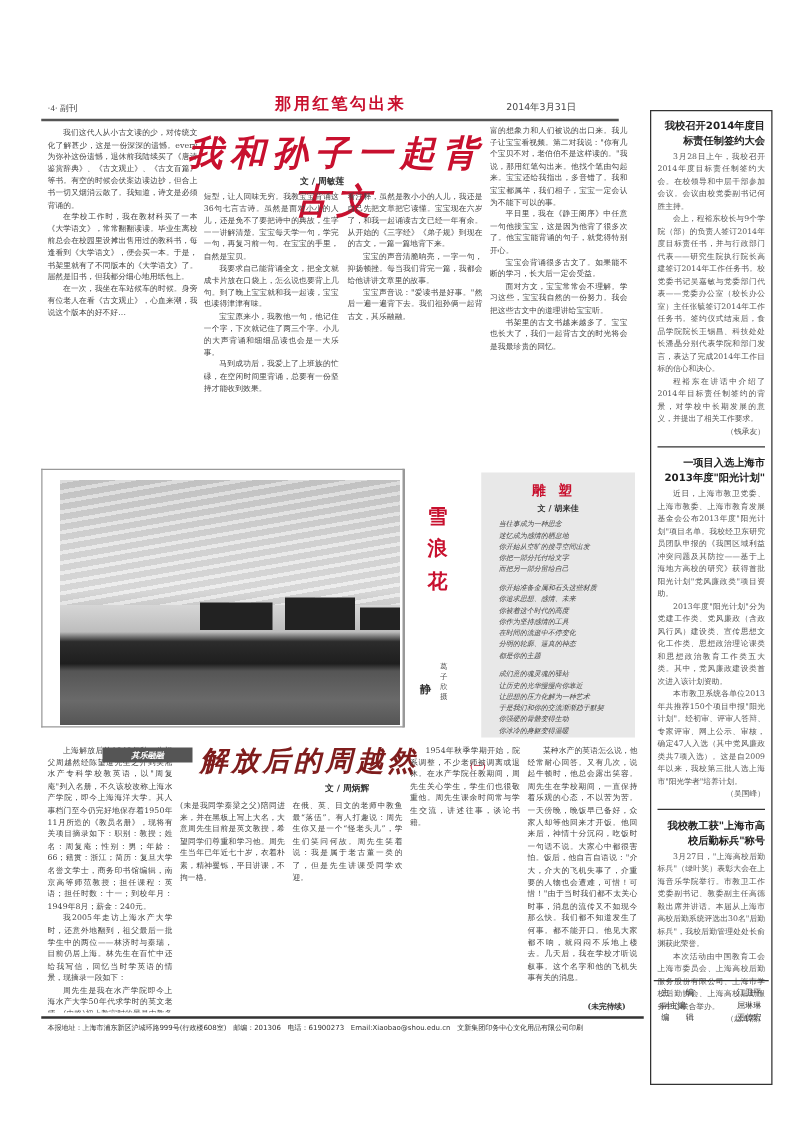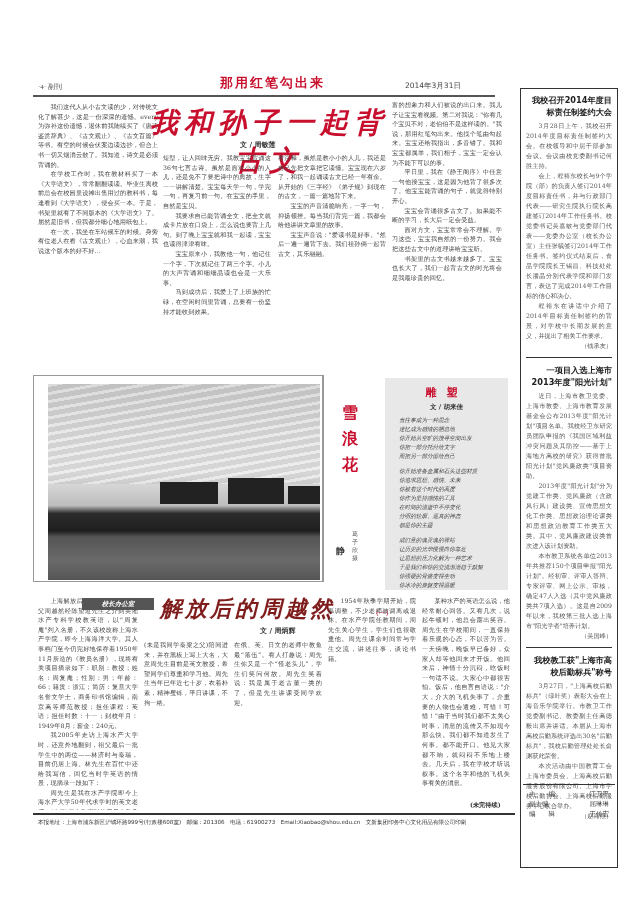--- a/index.html
+++ b/index.html
@@ -126,21 +126,21 @@
       <div>你冰冷的身躯变得温暖</div>
     </div>
   </div>
 </div>
 
 <div class="abs txt" style="left:38px;top:596px;width:100px;height:214px;">
   <p>上海解放后的1949年秋，先祖父周越然经陈望道先生之介到吴淞水产专科学校教英语，以"周复庵"列入名册，不久该校改称上海水产学院，即今上海海洋大学。其人事档门至今仍完好地保存着1950年11月所造的《教员名册》，现将有关项目摘录如下：职别：教授；姓名：周复庵；性别：男；年龄：66；籍贯：浙江；简历：复旦大学名誉文学士，商务印书馆编辑，南京高等师范教授；担任课程：英语；担任时数：十一；到校年月：1949年8月；薪金：240元。</p>
   <p>我2005年走访上海水产大学时，还意外地翻到，祖父最后一批学生中的两位——林济时与秦瑞，目前仍居上海。林先生在百忙中还给我写信，回忆当时学英语的情景，现摘录一段如下：</p>
   <p>周先生是我在水产学院即今上海水产大学50年代求学时的英文老师。(中略)初上教室时的景是由教务长秦梓如</p>
 </div>
-<div class="abs a2-tag">校长办公室</div>
+<div class="abs a2-tag">其乐融融</div>
 <div class="abs a2-title">解放后的周越然</div>
 <div class="abs a2-part">(一)</div>
 <div class="abs a2-byline">文 / 周炳辉</div>
 <div class="abs txt" style="left:144px;top:640px;width:84px;height:170px;">
   <p style="text-indent:0">(未是我同学秦梁之父)陪同进来，并在黑板上写上大名，大意周先生目前是英文教授，希望同学们尊重和学习他。周先生当年已年近七十岁，衣着朴素，精神矍铄，平日讲课，不拘一格。</p>
 </div>
 <div class="abs txt" style="left:234px;top:640px;width:88px;height:170px;">
   <p style="text-indent:0">在俄、英、日文的老师中教鱼最“落伍”。有人打趣说：周先生你又是一个“怪老头儿”，学生们笑问何故。周先生笑着说：我是属于老古董一类的了，但是先生讲课受同学欢迎。</p>
 </div>
 <div class="abs txt" style="left:328px;top:596px;width:88px;height:214px;">

